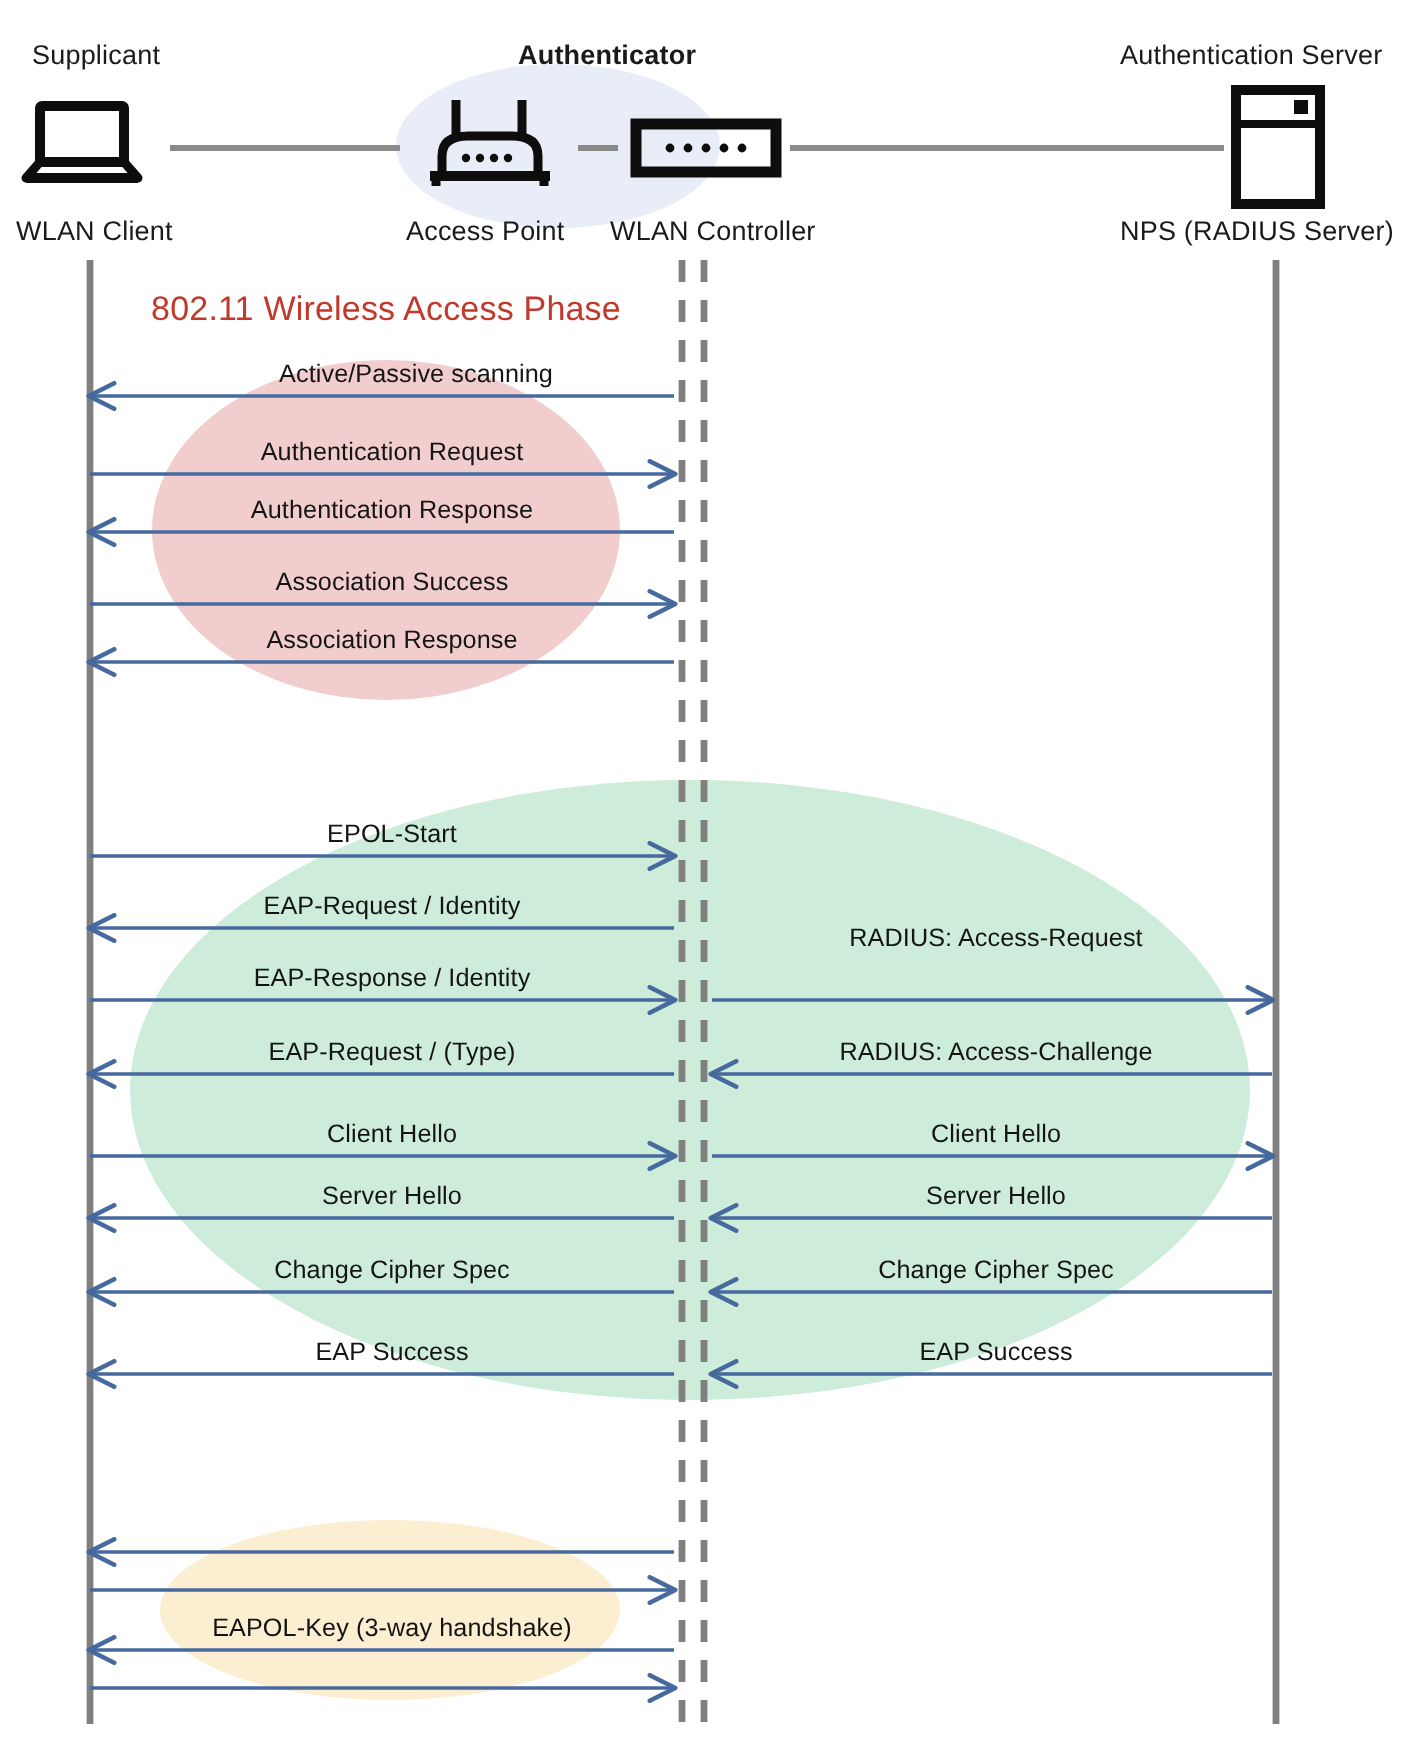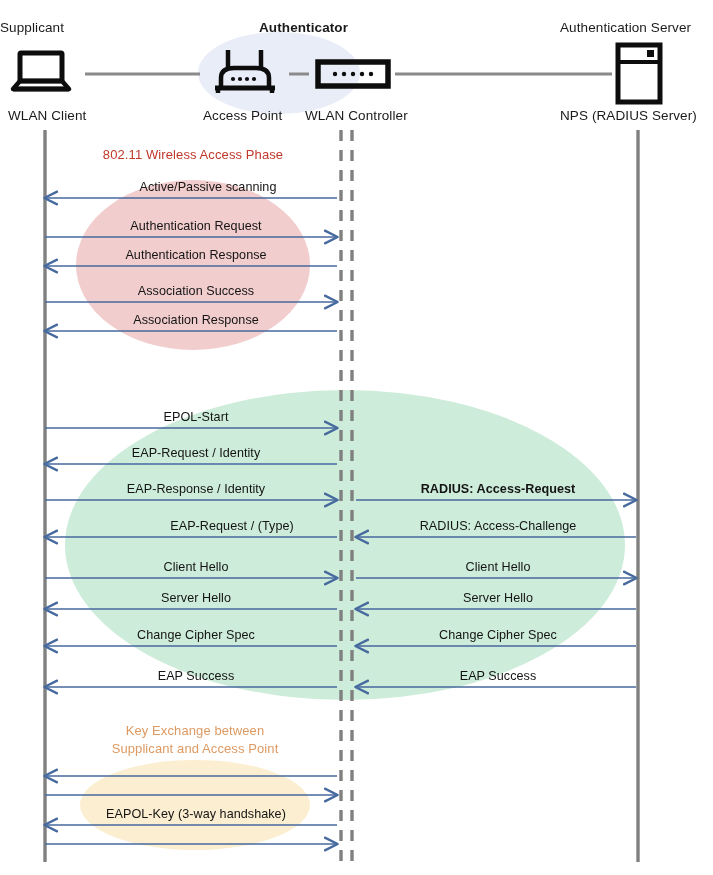--- a/index.html
+++ b/index.html
@@ -43,21 +43,21 @@
     font-size:12.6px;
     color:#141414;
     white-space:nowrap;
     text-align:center;
     transform:translateX(-50%);
     letter-spacing:.05px;
   }
   
   .phase-label{
     position:absolute;
-    font-size:13px;
+    font-size:17px;
     white-space:nowrap;
     text-align:center;
     transform:translateX(-50%);
     line-height:18px;
     letter-spacing:.1px;
   }
 </style>
 </head>
 <body>
 
@@ -111,21 +111,21 @@
       </g>
     </g>
 
     <g>
       <rect x="618" y="45" width="42" height="57" fill="none" stroke="#0d0d0d" stroke-width="5"></rect>
       <line x1="618" y1="62" x2="660" y2="62" stroke="#0d0d0d" stroke-width="4"></line>
       <rect x="647" y="50" width="7" height="7" fill="#0d0d0d"></rect>
     </g>
   </svg>
 
-  <div class="actor-title" style="left:0;  top:20px;">Supplicant</div>
+  <div class="actor-title" style="left:16px;  top:20px;">Supplicant</div>
   <div class="actor-caption" style="left:8px; top:108px;">WLAN Client</div>
 
   <div class="actor-title" style="left:259px; top:20px;font-weight:bold;">Authenticator</div>
   <div class="actor-caption" style="left:203px; top:108px;">Access Point</div>
 
   <div class="actor-caption" style="left:305px; top:108px;">WLAN Controller</div>
 
   <div class="actor-title" style="left:560px; top:20px;">Authentication Server</div>
   <div class="actor-caption" style="left:560px; top:108px;">NPS (RADIUS Server)</div>
 
@@ -175,33 +175,29 @@
 
   <div id="label-layer">
       <div class="msg-label" style="left: 196px; top: 180px; margin-left: 12px;">Active/Passive scanning</div>
       <div class="msg-label" style="left: 196px; top: 219px;">Authentication Request</div>
       <div class="msg-label" style="left: 196px; top: 248px;">Authentication Response</div>
       <div class="msg-label" style="left: 196px; top: 284px;">Association Success</div>
       <div class="msg-label" style="left: 196px; top: 313px;">Association Response</div>
       <div class="msg-label" style="left: 196px; top: 410px;">EPOL-Start</div>
       <div class="msg-label" style="left: 196px; top: 446px;">EAP-Request / Identity</div>
       <div class="msg-label" style="left: 196px; top: 482px;">EAP-Response / Identity</div>
-      <div class="msg-label" style="left: 196px; top: 519px; margin-left: 36px;">EAP-Request / (Type)</div>
+      <div class="msg-label" style="left: 196px; top: 519px;">EAP-Request / (Type)</div>
       <div class="msg-label" style="left: 196px; top: 560px;">Client Hello</div>
       <div class="msg-label" style="left: 196px; top: 591px;">Server Hello</div>
       <div class="msg-label" style="left: 196px; top: 628px;">Change Cipher Spec</div>
       <div class="msg-label" style="left: 196px; top: 669px;">EAP Success</div>
       <div class="msg-label" style="left: 196px; top: 807px;">EAPOL-Key (3-way handshake)</div>
-      <div class="msg-label" style="left: 498px; top: 482px; font-weight: bold;">RADIUS: Access-Request</div>
+      <div class="msg-label" style="left: 498px; top: 462px;">RADIUS: Access-Request</div>
       <div class="msg-label" style="left: 498px; top: 519px;">RADIUS: Access-Challenge</div>
       <div class="msg-label" style="left: 498px; top: 560px;">Client Hello</div>
       <div class="msg-label" style="left: 498px; top: 591px;">Server Hello</div>
       <div class="msg-label" style="left: 498px; top: 628px;">Change Cipher Spec</div>
       <div class="msg-label" style="left: 498px; top: 669px;">EAP Success</div>
     </div>
 
   <div class="phase-label" style="left:193px; top:146px; color:#c0392b;">802.11 Wireless Access Phase</div>
-  <div class="phase-label" style="left:195px; top:722px; color:#dd9a63;">
-    <span>Key Exchange between</span><br>
-    <span>Supplicant and Access Point</span>
-  </div>
 
 </div>
 
 </body></html>

